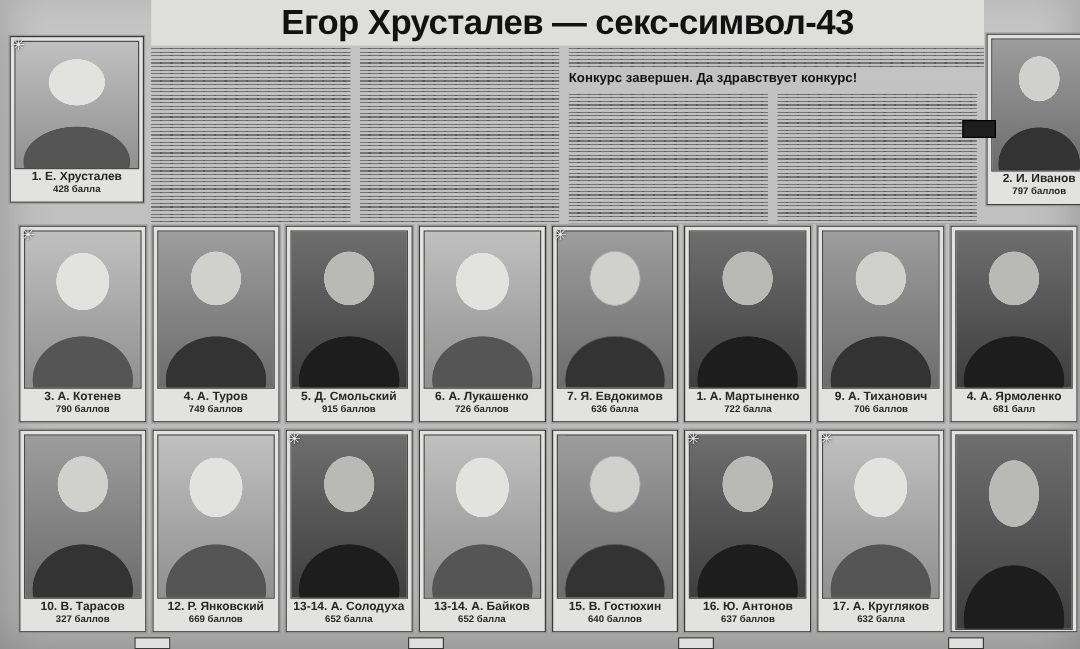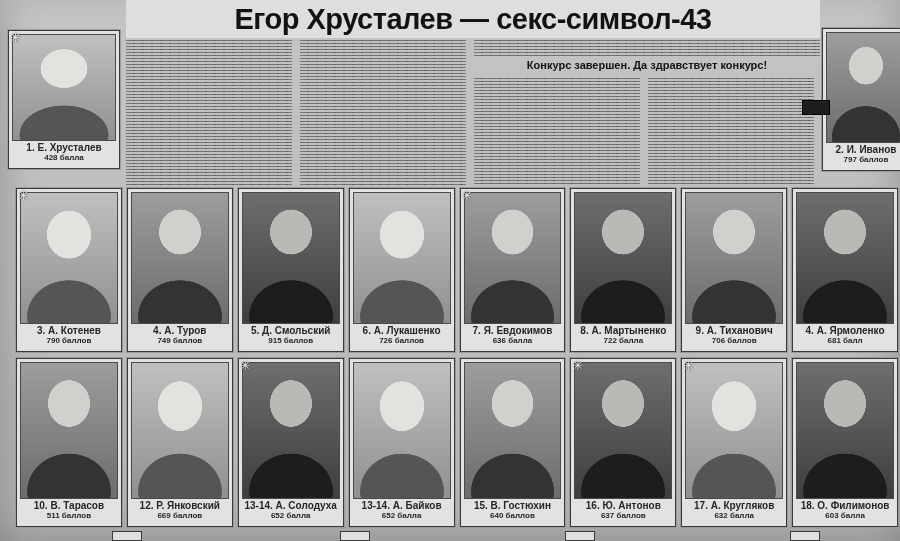--- a/index.html
+++ b/index.html
@@ -7,21 +7,21 @@
     position:relative;width:900px;height:541px;overflow:hidden;
     background:linear-gradient(180deg,#d6d6d6 0,#c3c3c3 7%,#bcbcbc 60%,#b2b2b2 100%);
     font-family:"Liberation Sans",sans-serif;
     box-shadow:inset 0 0 40px rgba(0,0,0,.25);
   }
   
   .masthead{position:absolute;left:126px;top:0;width:694px;height:38px;
     display:flex;align-items:center;justify-content:center;background:#dededc;}
   .masthead h1{margin:0;font-size:29px;font-weight:800;color:#121212;letter-spacing:-.5px;white-space:nowrap;}
   
-  .text-area{position:absolute;left:126px;top:40px;width:694px;height:147px;text-align:center;}
+  .text-area{position:absolute;left:126px;top:40px;width:694px;height:147px;}
   .fake-lines{
     position:absolute;
     background:
       repeating-linear-gradient(to right, rgba(190,190,190,.25) 0 7px, rgba(0,0,0,0) 7px 9px),
       repeating-linear-gradient(to bottom, rgba(28,28,28,.62) 0 1px, rgba(0,0,0,0) 1px 3px);
   }
   .subhead{position:absolute;left:348px;top:19px;width:346px;height:15px;
     font-size:11px;font-weight:800;color:#131313;white-space:nowrap;}
   .logo-box{position:absolute;left:676px;top:60px;width:26px;height:13px;background:#1e1e1e;border:1px solid #000;}
   
@@ -127,21 +127,21 @@
       <span class="star">✳</span>
       <div class="photo"></div>
       <div class="caption">
         <div class="cap-name">7. Я. Евдокимов</div>
         <div class="cap-score">636 балла</div>
       </div>
     </div>
     <div class="card dark">
       <div class="photo"></div>
       <div class="caption">
-        <div class="cap-name">8. А. Мартыненко</div>
+        <div class="cap-name">1. А. Мартыненко</div>
         <div class="cap-score">722 балла</div>
       </div>
     </div>
     <div class="card">
       <div class="photo"></div>
       <div class="caption">
         <div class="cap-name">9. А. Тиханович</div>
         <div class="cap-score">706 баллов</div>
       </div>
     </div>
@@ -152,21 +152,21 @@
         <div class="cap-score">681 балл</div>
       </div>
     </div>
   </div>
 
   <div class="row" id="row3">
     <div class="card">
       <div class="photo"></div>
       <div class="caption">
         <div class="cap-name">10. В. Тарасов</div>
-        <div class="cap-score">511 баллов</div>
+        <div class="cap-score">327 баллов</div>
       </div>
     </div>
     <div class="card light">
       <div class="photo"></div>
       <div class="caption">
         <div class="cap-name">12. Р. Янковский</div>
         <div class="cap-score">669 баллов</div>
       </div>
     </div>
     <div class="card dark">
@@ -202,24 +202,20 @@
     <div class="card light">
       <span class="star">✳</span>
       <div class="photo"></div>
       <div class="caption">
         <div class="cap-name">17. А. Кругляков</div>
         <div class="cap-score">632 балла</div>
       </div>
     </div>
     <div class="card dark">
       <div class="photo"></div>
-      <div class="caption">
-        <div class="cap-name">18. О. Филимонов</div>
-        <div class="cap-score">603 балла</div>
-      </div>
     </div>
   </div>
 
   <div class="stub" style="left:112px;"></div>
   <div class="stub" style="left:340px;"></div>
   <div class="stub" style="left:565px;"></div>
   <div class="stub" style="left:790px;"></div>
 
 </div>
 

